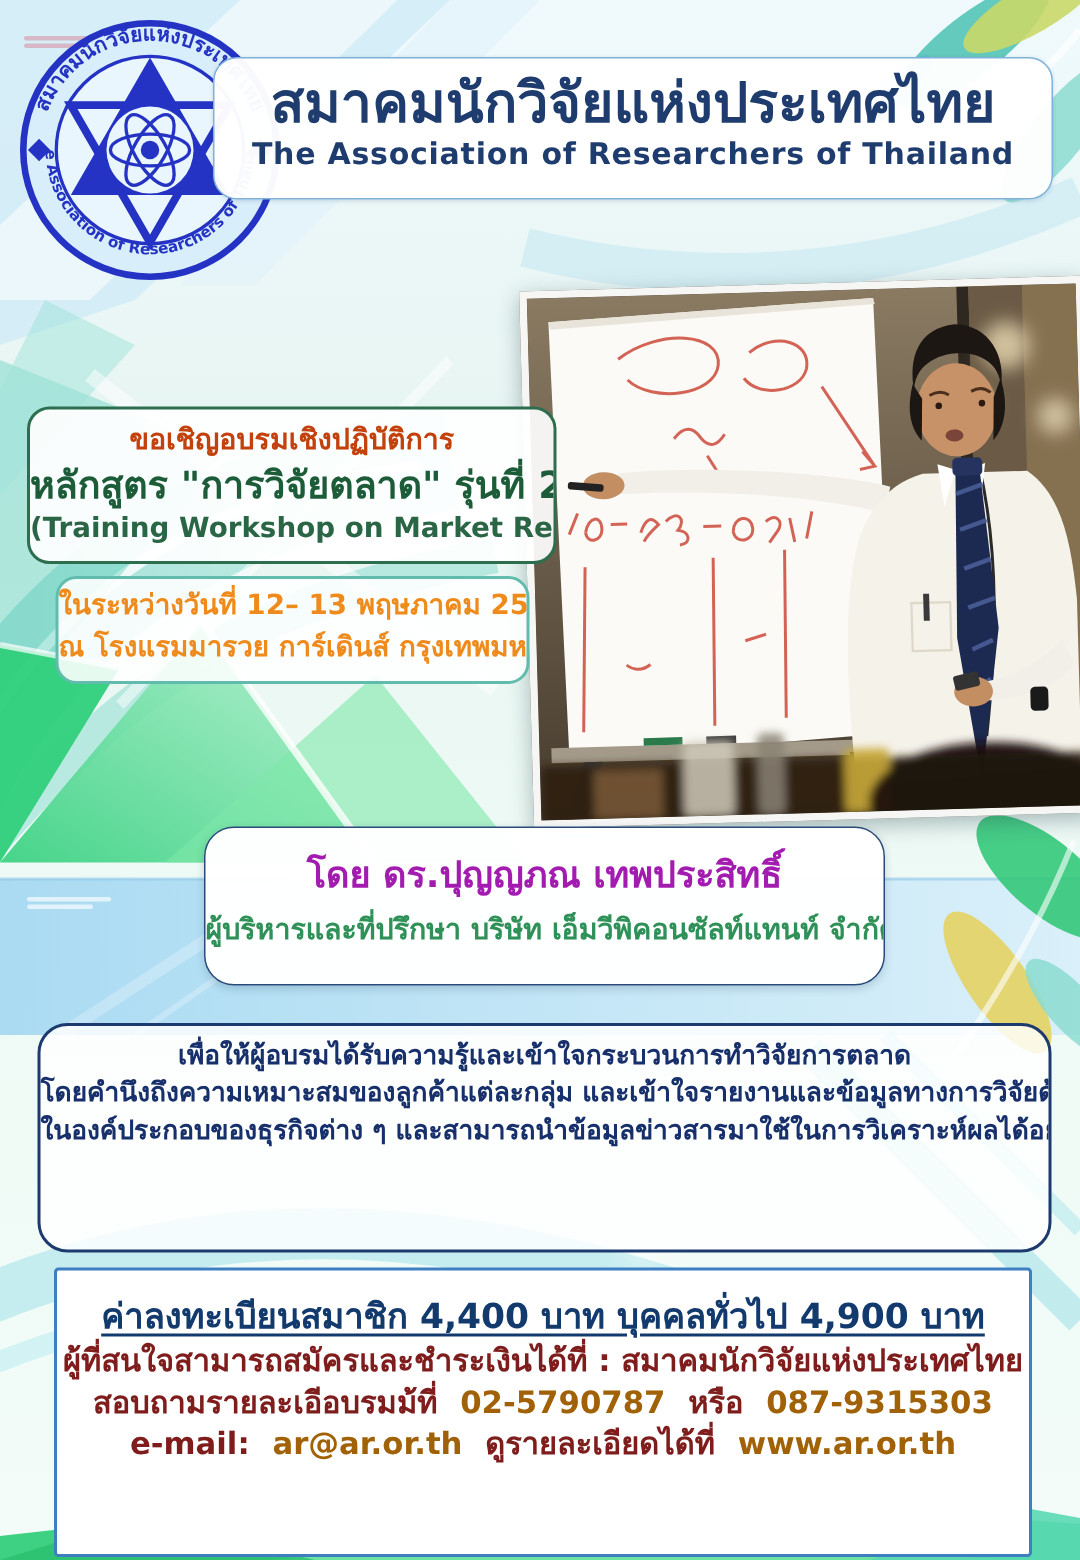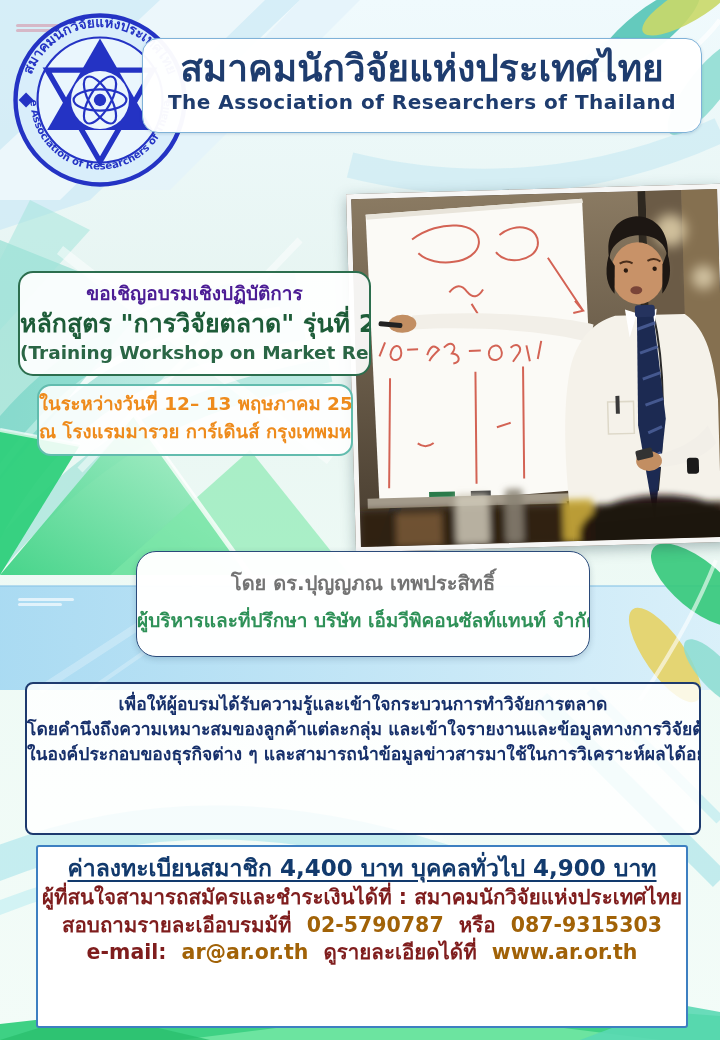--- a/index.html
+++ b/index.html
@@ -27,46 +27,46 @@
     box-shadow:0 4px 14px rgba(30,60,70,.35);overflow:hidden;background:#5a4c3c;
   }
   .photo svg{display:block;width:100%;height:100%;}
 
   
   .wbox{position:absolute;text-align:center;overflow:hidden;}
   .workshop-box{
     left:18px;top:271px;width:349px;height:94px;padding-top:7px;
     background:rgba(255,255,255,.92);border:2px solid #2c6e4e;border-radius:15px;
   }
-  .invite-line{font-size:19px;font-weight:700;color:#4c1d95;line-height:27px;white-space:nowrap;}
+  .invite-line{font-size:19px;font-weight:700;color:#c2410c;line-height:27px;white-space:nowrap;}
   .course-line{font-size:25px;font-weight:700;color:#1d5c38;line-height:33px;white-space:nowrap;}
   .course-en-line{font-size:18.5px;font-weight:700;color:#2a6645;line-height:26px;white-space:nowrap;}
 
   .date-box{
     left:37px;top:384px;width:312px;height:64px;padding-top:4px;
     background:rgba(255,255,255,.88);border:2px solid #62bcae;border-radius:14px;
   }
   .date-line,.venue-line{font-size:18.5px;font-weight:700;color:#ee8b1c;line-height:28px;white-space:nowrap;}
 
   .speaker-box{
     left:136px;top:551px;width:452px;height:104px;
     background:rgba(255,255,255,.98);border:1.5px solid #2a4a7a;border-radius:20px;
     box-shadow:0 2px 6px rgba(30,60,90,.2);
   }
-  .speaker-name{margin-top:13px;font-size:20px;font-weight:700;color:#737373;line-height:36px;white-space:nowrap;}
+  .speaker-name{margin-top:13px;font-size:24px;font-weight:700;color:#a21caf;line-height:36px;white-space:nowrap;}
   .speaker-title{margin-top:6px;font-size:19px;font-weight:700;color:#2f9158;line-height:26px;white-space:nowrap;}
 
   .desc-box{
     left:25px;top:682px;width:672px;height:141px;padding-top:8px;
-    background:rgba(255,255,255,.82);border:2px solid #1d3a6e;border-radius:8px;
+    background:rgba(255,255,255,.82);border:2px solid #1d3a6e;border-radius:20px;
   }
   .desc-line{font-size:17.5px;font-weight:600;color:#17306b;line-height:25px;white-space:nowrap;}
 
   .reg-box{
-    left:36px;top:845px;width:648px;height:173px;padding-top:6px;
+    left:36px;top:845px;width:648px;height:173px;padding-top:16px;
     background:#ffffff;border:2px solid #3d7fc1;border-radius:3px;
   }
   .reg-line{font-size:20.5px;font-weight:700;line-height:27.5px;white-space:nowrap;}
   .reg-fee{font-size:23px;color:#123a6d;line-height:31px;}
   .reg-fee span{text-decoration:underline;text-underline-offset:4px;text-decoration-thickness:2px;}
   .t-green{color:#7f1d1d;}
   .t-navy{color:#a16207;}
   .reg-line .seg{margin:0 4px;}
 
   

